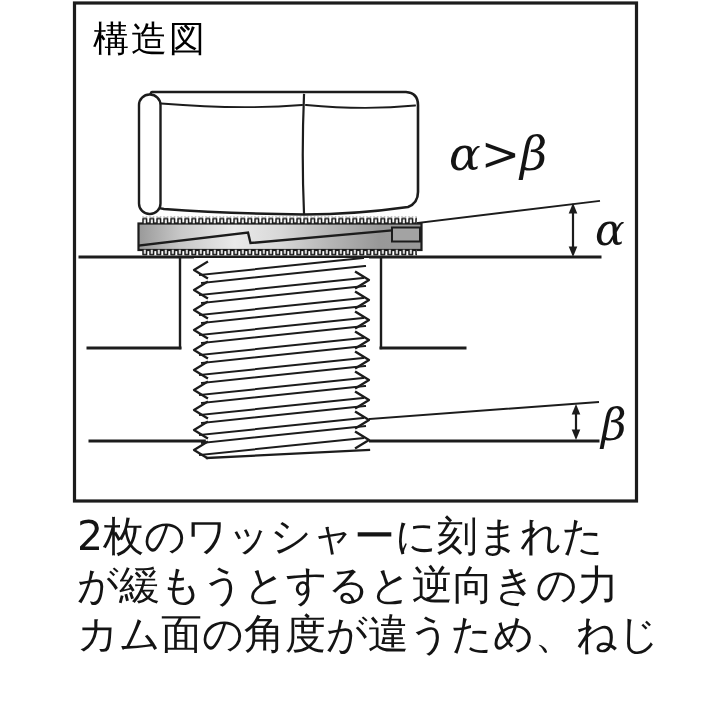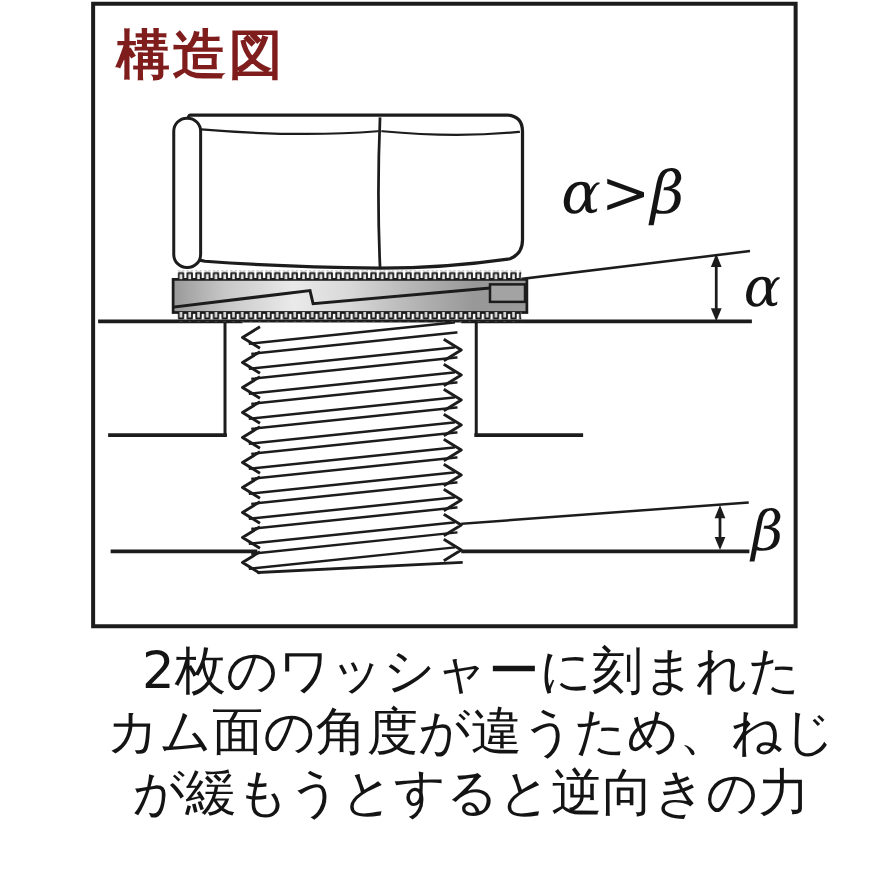--- a/index.html
+++ b/index.html
@@ -4,29 +4,29 @@
 <style>
   html,body{margin:0;padding:0;}
   body{
     width:713px;height:713px;position:relative;background:#ffffff;
     font-family:"DejaVu Sans",sans-serif;overflow:hidden;
   }
   #stage{position:absolute;left:0;top:0;width:713px;height:713px;}
   svg{position:absolute;left:0;top:0;}
   .diagram-title{
     position:absolute;left:93px;top:15px;
-    font-size:43px;letter-spacing:2px;color:#7f1d1d;font-weight:700;
+    font-size:36px;letter-spacing:2px;color:#000000;font-weight:400;
     white-space:nowrap;
   }
   .caption{
     position:absolute;left:77px;top:512px;width:600px;
     font-size:41px;line-height:49px;color:#141414;font-weight:500;
     white-space:nowrap;
   }
-  .caption div{white-space:nowrap;text-align:center;}
+  .caption div{white-space:nowrap;}
 </style>
 </head>
 <body>
 
 <div id="stage">
 
   <svg width="713" height="713" viewBox="0 0 713 713">
     <defs>
       <linearGradient id="wg" x1="0" y1="0" x2="1" y2="0">
         <stop offset="0" stop-color="#999999"></stop>
@@ -100,17 +100,17 @@
 
     <text x="449" y="170" font-size="47" font-style="italic" font-family="DejaVu Serif, serif" fill="#141414">α&gt;β</text>
     <text x="595" y="245" font-size="44" font-style="italic" font-family="DejaVu Serif, serif" fill="#141414">α</text>
     <text x="601" y="440" font-size="44" font-style="italic" font-family="DejaVu Serif, serif" fill="#141414">β</text>
   </svg>
 
   <div class="diagram-title">構造図</div>
 
   <div class="caption">
     <div>2枚のワッシャーに刻まれた</div>
+    <div>が緩もうとすると逆向きの力</div>
     <div>カム面の角度が違うため、ねじ</div>
-    <div>が緩もうとすると逆向きの力</div>
   </div>
 
 </div>
 
 </body></html>

